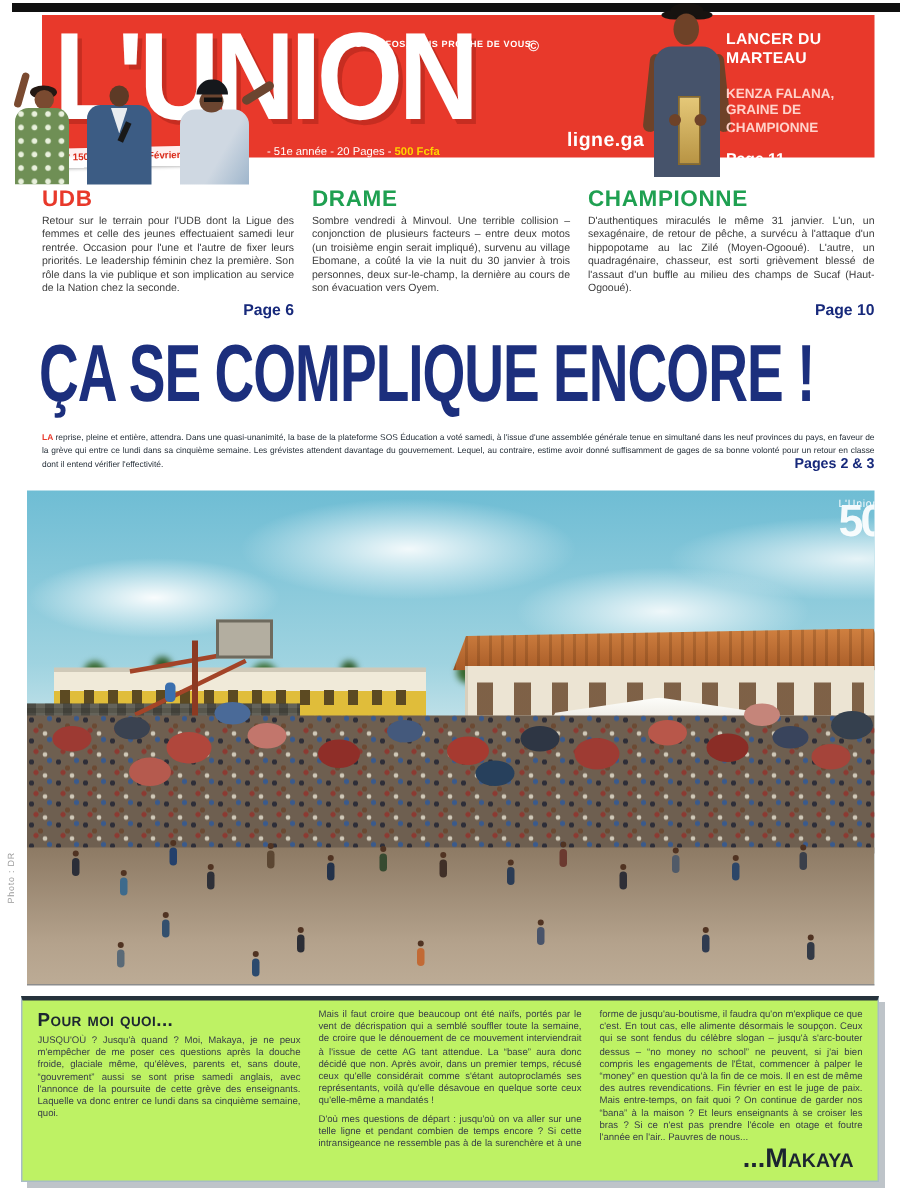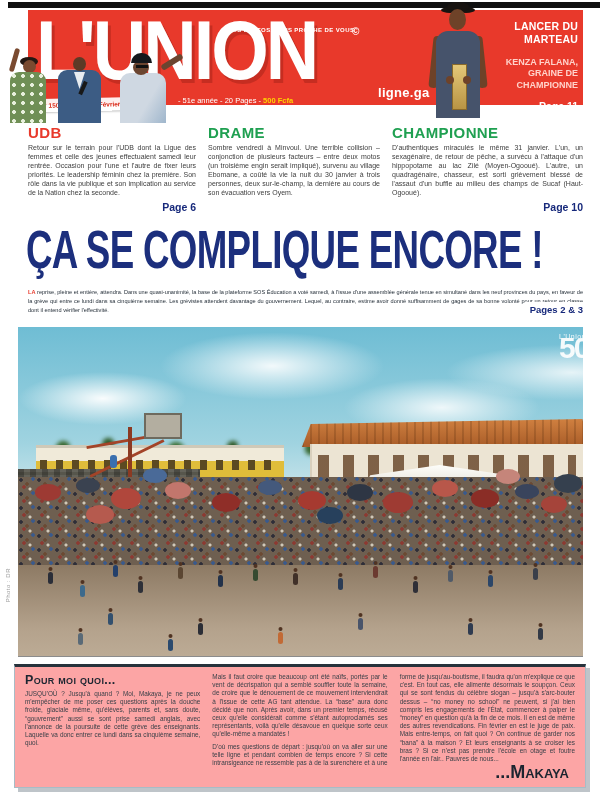--- a/index.html
+++ b/index.html
@@ -48,21 +48,21 @@
   .ath-hair{left:19px;top:-2px;width:22px;height:10px;border-radius:50%;background:#171310;
             box-shadow:-8px 3px 0 -2px #171310,8px 3px 0 -2px #171310;}
   .ath-head{left:21px;top:5px;width:17px;height:21px;border-radius:50%;background:#6e4228;}
   .ath-body{left:8px;top:27px;width:44px;height:87px;border-radius:12px 12px 0 0;background:#46536b;}
   .ath-arm-l{left:3px;top:32px;width:9px;height:52px;border-radius:4px;background:#6e4228;transform:rotate(6deg);}
   .ath-arm-r{left:48px;top:32px;width:9px;height:52px;border-radius:4px;background:#6e4228;transform:rotate(-6deg);}
   .ath-trophy{left:24px;top:60px;width:13px;height:44px;background:linear-gradient(#e5c878,#b89444);border:1px solid #8a6a2a;}
   .ath-hand1{left:18px;top:72px;width:8px;height:8px;border-radius:50%;background:#6e4228;}
   .ath-hand2{left:35px;top:72px;width:8px;height:8px;border-radius:50%;background:#6e4228;}
 
-  .teaser{right:22px;top:20px;width:94px;text-align:right;color:#fff;}
+  .teaser{right:22px;top:20px;width:94px;color:#fff;}
   .teaser-kicker{font-size:10.5px;font-weight:800;line-height:1.2;letter-spacing:.2px;}
   .teaser-sub{margin-top:12px;font-size:9px;line-height:1.25;color:#ffd2ca;font-weight:600;}
   .teaser-page{margin-top:9px;font-size:10.5px;font-weight:800;}
 
   
   .briefs{left:28px;top:124px;width:555px;display:flex;gap:12px;}
   .brief{flex:0 0 auto;}
   .brief:nth-child(1){width:168px;}
   .brief:nth-child(2){width:172px;}
   .brief:nth-child(3){width:191px;}
@@ -149,21 +149,21 @@
       340.5px 286px 0 #503322, 450.5px 291px 0 #503322, 60.5px 301px 0 #503322, 520.5px 296px 0 #503322,
       150.5px 307px 0 #503322, 260.5px 300px 0 #503322;}
   .wm{right:24px;top:6px;color:#fff;opacity:.92;text-align:center;line-height:1;}
   .wm-brand{font-size:7px;letter-spacing:.5px;}
   .wm-num{font-size:30px;font-weight:800;letter-spacing:-2px;}
   .wm-num::after{content:"✦";color:#e8c050;font-size:10px;vertical-align:top;margin-left:1px;}
   .credit{left:5px;top:568px;font-size:6px;color:#9a9a9a;writing-mode:vertical-rl;
           transform:rotate(180deg);letter-spacing:.5px;}
 
   
-  .makaya{left:14px;top:664px;width:572px;height:124px;background:#fca5a5;
+  .makaya{left:14px;top:664px;width:572px;height:124px;background:#bef264;
           border:1px solid #a8bcc6;border-top:3px solid #26323c;
           box-shadow:4px 4px 0 rgba(110,125,135,.45);padding:6px 10px;box-sizing:border-box;}
   .mak-cols{column-count:3;column-gap:12px;height:100%;overflow:hidden;}
   .mak-title{font-variant:small-caps;font-weight:800;font-size:12.5px;color:#1c2530;
              margin:0 0 3px;letter-spacing:.3px;}
   .mak-p{font-size:6.4px;line-height:1.28;color:#3a4048;text-align:justify;margin:0 0 4px;}
   .mak-sign{position:absolute;right:16px;bottom:4px;font-variant:small-caps;font-weight:700;
             font-size:18px;color:#1c2530;}
 </style>
 </head>

